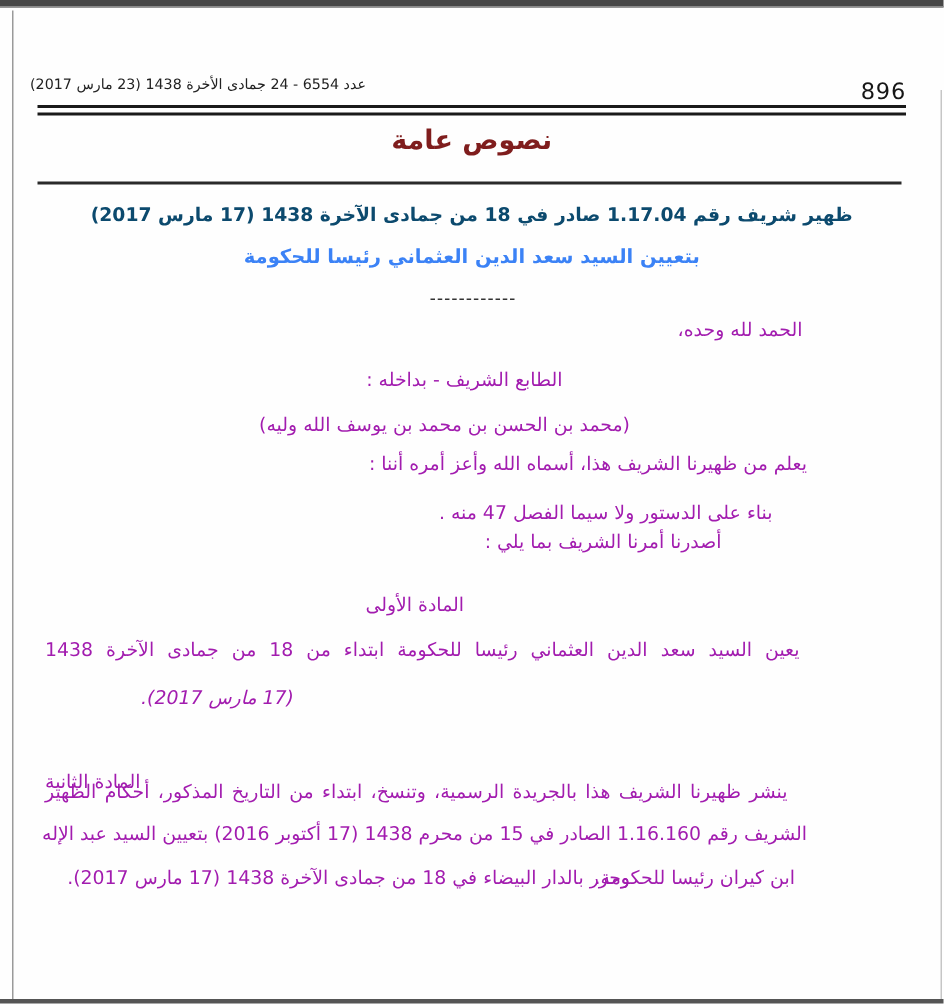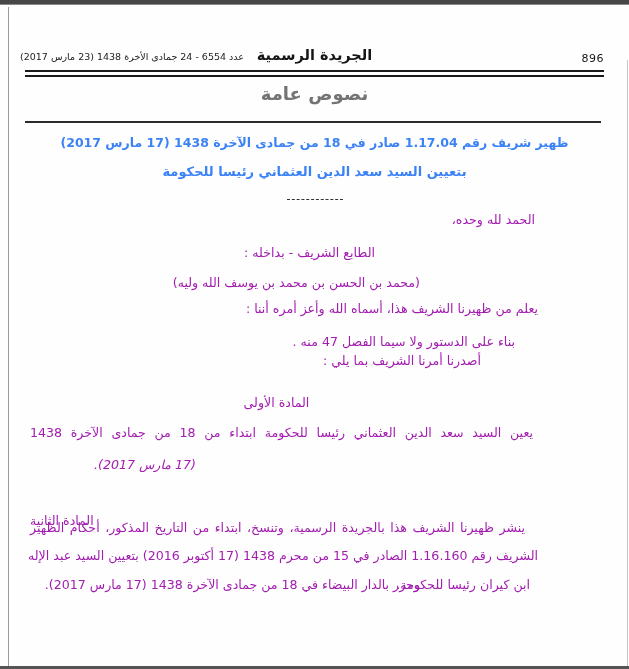--- a/index.html
+++ b/index.html
@@ -27,41 +27,41 @@
     direction:rtl;text-align:left;
     font-size:9.5px;color:#222;white-space:nowrap;
   }
   .hdr-journal{
     position:absolute;top:47px;left:25px;width:579px;
     direction:rtl;text-align:center;
     font-size:14.5px;font-weight:bold;color:#161616;
   }
   .hdr-pagenum{
     position:absolute;top:52px;right:25px;
-    font-size:11px;color:#161616;letter-spacing:.5px;
+    font-size:15px;color:#161616;letter-spacing:.5px;
   }
   .double-rule{
     position:absolute;top:70px;left:25px;width:579px;height:3px;
     border-top:2.5px solid #1a1a1a;border-bottom:2.5px solid #1a1a1a;
   }
   .section-title{
     position:absolute;top:83px;left:25px;width:579px;
     direction:rtl;text-align:center;
-    font-size:18px;font-weight:bold;color:#737373;
+    font-size:18px;font-weight:bold;color:#7f1d1d;
   }
   .thin-rule{
     position:absolute;top:121px;left:25px;width:576px;height:0;
     border-top:2px solid #2a2a2a;
   }
 
   
   .title-l1{
     position:absolute;top:135px;left:25px;width:579px;
     direction:rtl;text-align:center;
-    font-size:12.5px;font-weight:bold;color:#3b82f6;white-space:nowrap;
+    font-size:12.5px;font-weight:bold;color:#0c4a6e;white-space:nowrap;
   }
   .title-l2{
     position:absolute;top:164px;left:25px;width:579px;
     direction:rtl;text-align:center;
     font-size:13px;font-weight:bold;color:#3b82f6;
   }
   .dash-sep{
     position:absolute;top:193px;left:287px;width:56px;height:6px;
     border-bottom:1.6px dashed #333;
   }
@@ -92,21 +92,20 @@
 <body>
 
 <div class="page">
 
   <div class="scan-top"></div>
   <div class="scan-bottom"></div>
   <div class="scan-left"></div>
   <div class="scan-right"></div>
 
   <div class="hdr-issue">عدد 6554 - 24 جمادى الأخرة 1438 (23 مارس 2017)</div>
-  <div class="hdr-journal">الجريدة الرسمية</div>
   <div class="hdr-pagenum">896</div>
 
   <div class="double-rule"></div>
 
   <div class="section-title">نصوص عامة</div>
 
   <div class="thin-rule"></div>
 
   <div class="title-l1">ظهير شريف رقم 1.17.04 صادر في 18 من جمادى الآخرة 1438 (17 مارس 2017)</div>
   <div class="title-l2">بتعيين السيد سعد الدين العثماني رئيسا للحكومة</div>

